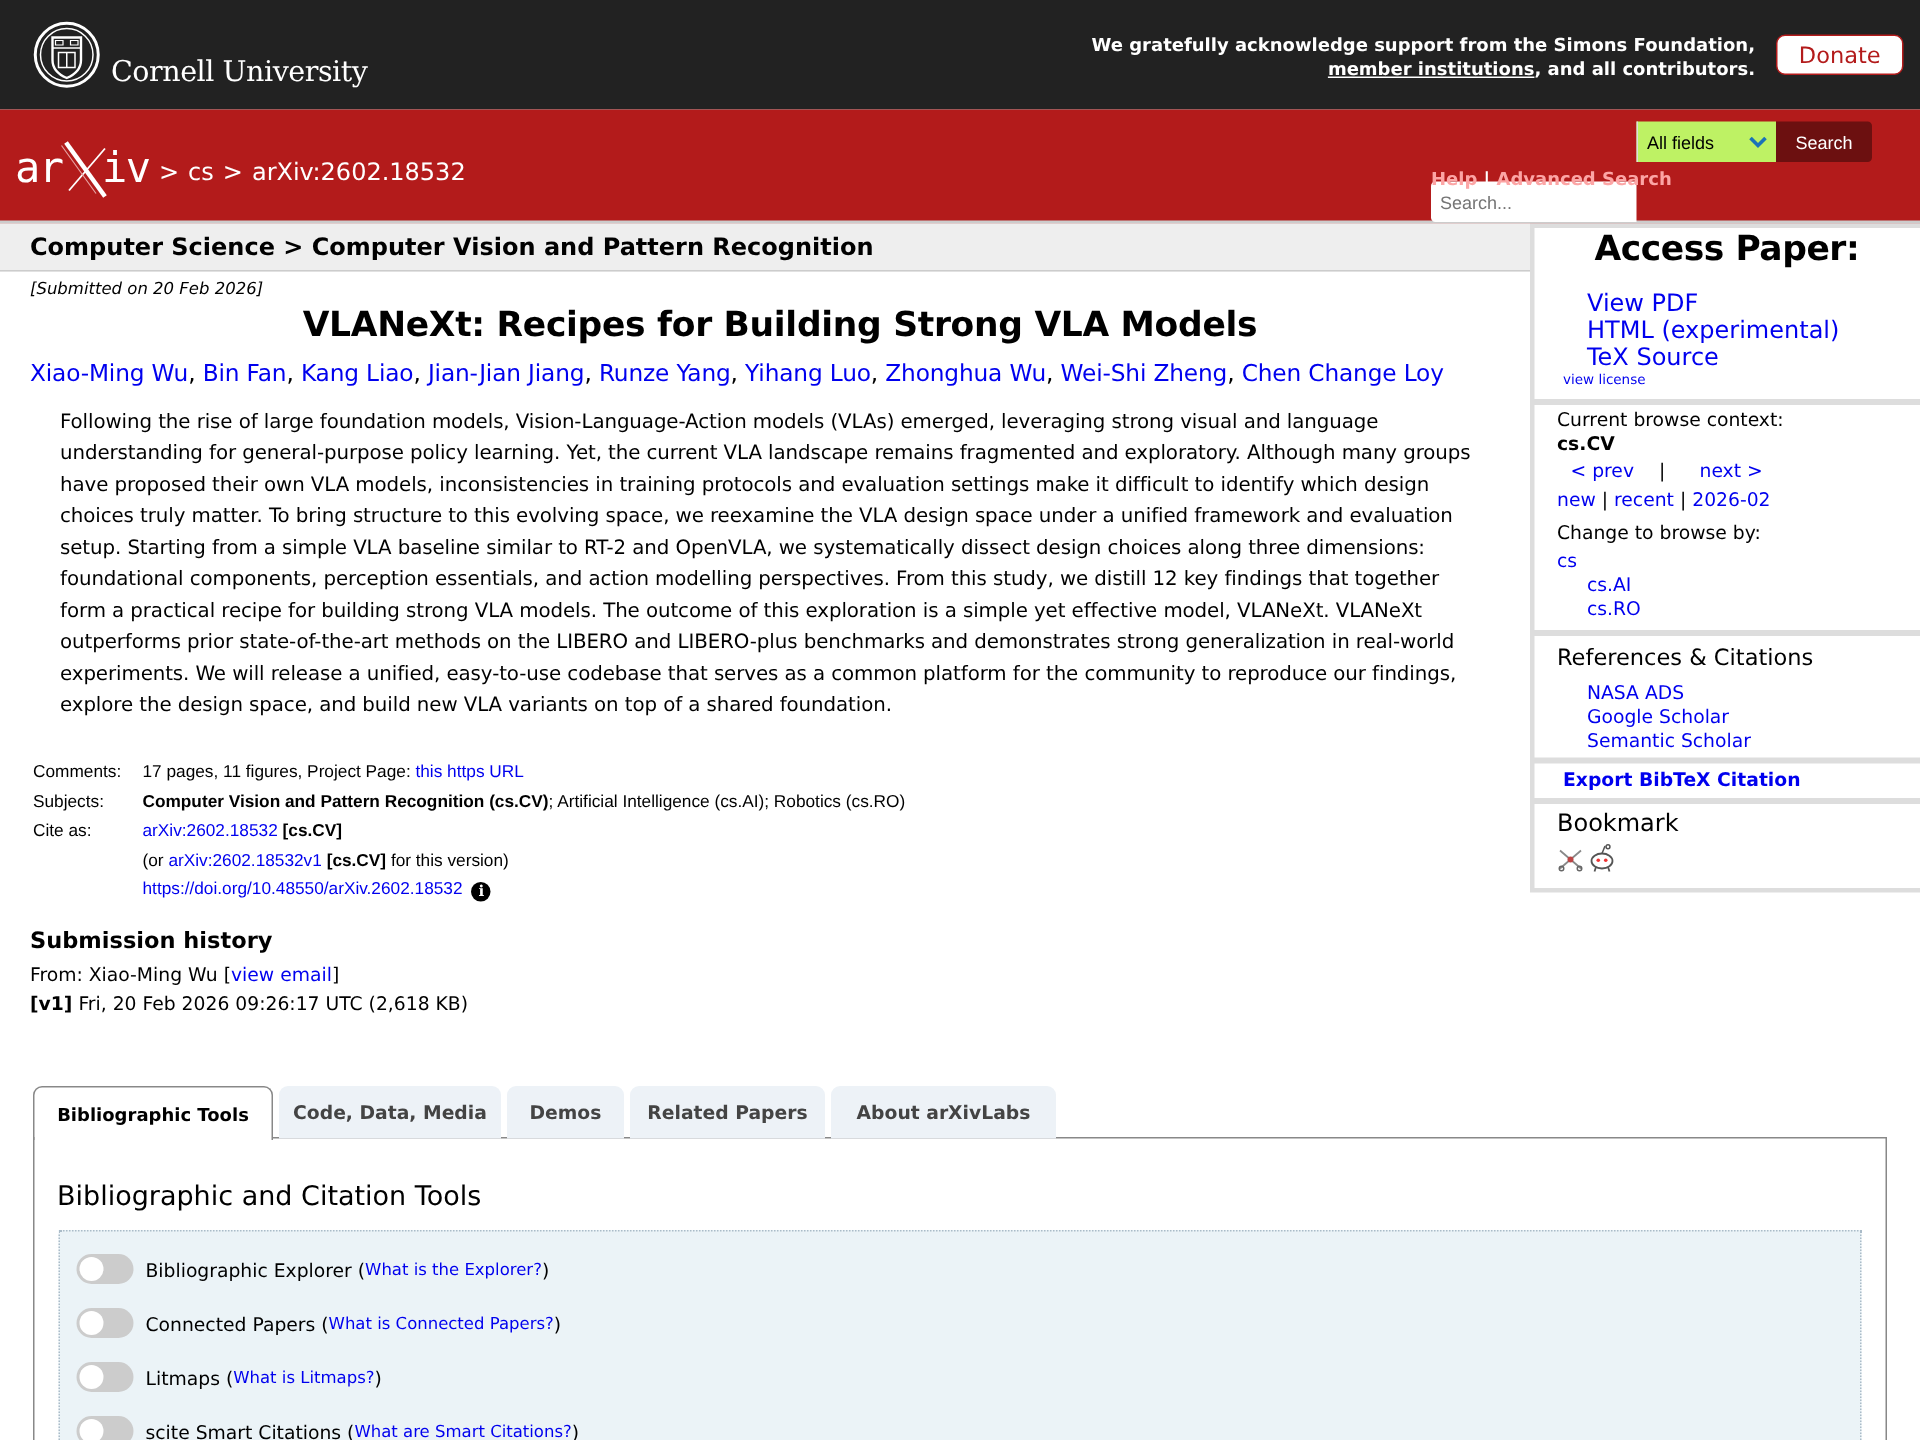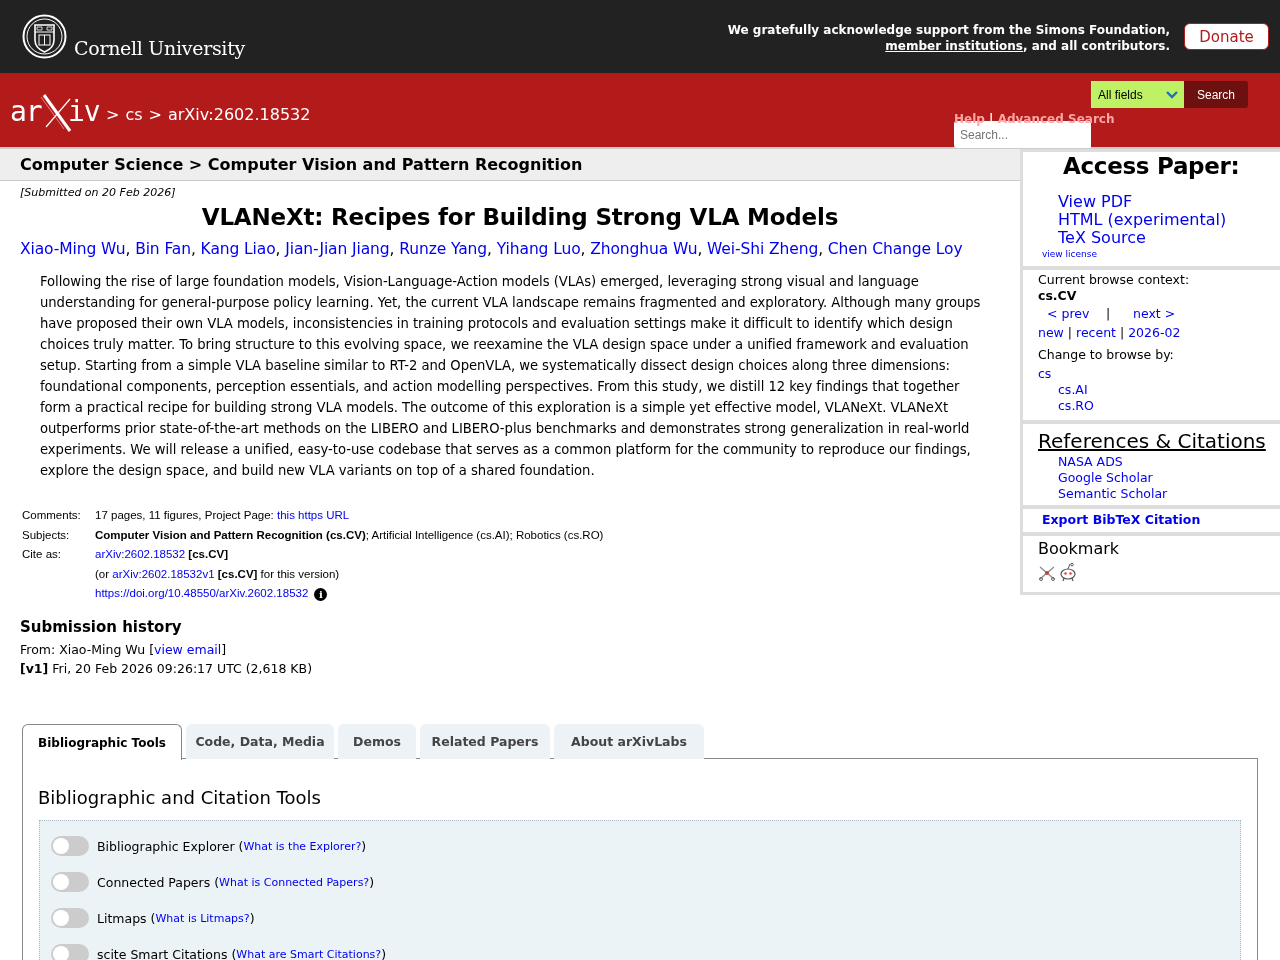--- a/index.html
+++ b/index.html
@@ -58,21 +58,21 @@
   .tool-link { font-size: 11px; }
 
   
   .sidebar { position: absolute; left: 1020px; top: 149px; width: 260px; height: 446px; background: #dddddd; }
   .sb-box { position: absolute; left: 3px; width: 257px; background: #fff; }
   .access-title { position: absolute; left: 1042px; top: 153px; font-size: 23px; font-weight: bold; letter-spacing: -0.3px; margin-left: 21px; }
   .access-links a { position: absolute; left: 1058px; font-size: 16px; }
   .view-license { position: absolute; left: 1042px; top: 249px; font-size: 9px; }
   .sb-text { position: absolute; font-size: 12.5px; }
   .sb-link { position: absolute; font-size: 12.5px; }
-  .refs-title { position: absolute; left: 1038px; top: 429px; font-size: 20px; text-decoration: underline; }
+  .refs-title { position: absolute; left: 1038px; top: 429px; font-size: 15px; }
   .export-link { position: absolute; left: 1042px; top: 512px; font-size: 12.5px; font-weight: bold; }
   .bookmark-title { position: absolute; left: 1038px; top: 539px; font-size: 16px; }
 </style>
 </head>
 <body>
 
 <div class="cornell-bar">
   <div class="cornell-logo">
     <svg class="cornell-seal" viewBox="0 0 45 45">
       <circle cx="22.5" cy="22.5" r="21" fill="none" stroke="#fff" stroke-width="2"></circle>

